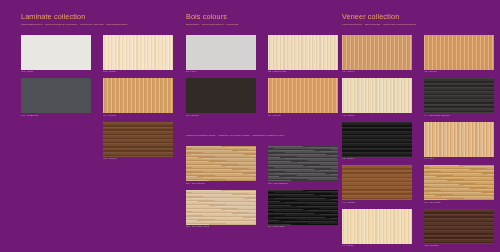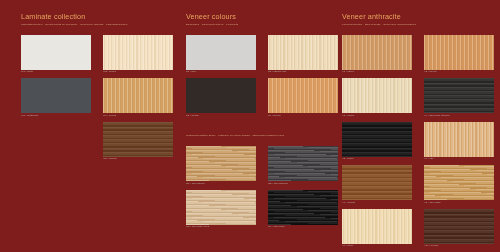--- a/index.html
+++ b/index.html
@@ -11,21 +11,21 @@
     width: 500px;
     height: 252px;
     overflow: hidden;
     font-family: "Liberation Sans", sans-serif;
     position: relative;
   }
 
   .page {
     position: absolute;
     inset: 0;
-    background: #7f1d1d;
+    background: #701a75;
   }
 
   
   .column {
     position: absolute;
     top: 0;
   }
   .col-1 { left: 21px;  width: 152px; }
   .col-2 { left: 186px; width: 152px; }
   .col-3 { left: 342px; width: 152px; }
@@ -129,21 +129,21 @@
             <div class="swatch" style="background-color: rgb(107, 63, 33);">
               <div class="grain" style="background: repeating-linear-gradient(0deg, rgba(255, 255, 255, 0.1) 0px, rgba(255, 255, 255, 0.1) 1px, rgba(0, 0, 0, 0.1) 1px, rgba(0, 0, 0, 0.1) 2.4px, rgba(255, 255, 255, 0.05) 2.4px, rgba(255, 255, 255, 0.05) 4.2px);"></div>
             </div>
             <div class="swatch-caption">W5 / walnut</div>
           </div>
         </div>
       </div>
     </div>
     <div class="column col-2">
       <div class="section" style="top: 12px;">
-        <div class="section-title">Veneer colours</div>
+        <div class="section-title">Bois colours</div>
         <div class="section-sub">Beizfarben · Couleurs teintées · Kleurbeits</div>
         <div class="swatch-grid" style="margin-top: 8px;">
           <div class="swatch-cell">
             <div class="swatch" style="background-color: rgb(213, 211, 210);">
               <div class="grain" style="background: none;"></div>
             </div>
             <div class="swatch-caption">S1 / grey</div>
           </div>
           <div class="swatch-cell">
             <div class="swatch" style="background-color: rgb(236, 213, 174);">
@@ -190,21 +190,21 @@
             <div class="swatch" style="background-color: rgb(19, 19, 19);">
               <div class="grain" style="background: repeating-linear-gradient(1deg, rgba(255, 255, 255, 0.13) 0px, rgba(255, 255, 255, 0.13) 0.9px, rgba(0, 0, 0, 0.22) 0.9px, rgba(0, 0, 0, 0.22) 2.2px, rgba(255, 255, 255, 0.05) 2.2px, rgba(255, 255, 255, 0.05) 3.8px);"></div>
             </div>
             <div class="swatch-caption">O4 / oak black</div>
           </div>
         </div>
       </div>
     </div>
     <div class="column col-3">
       <div class="section" style="top: 12px;">
-        <div class="section-title">Veneer anthracite</div>
+        <div class="section-title">Veneer collection</div>
         <div class="section-sub">Furnierkollektion · Bois placage · Collezione impiallacciature</div>
         <div class="swatch-grid" style="margin-top: 8px;">
           <div class="swatch-cell">
             <div class="swatch" style="background-color: rgb(215, 159, 105);">
               <div class="grain" style="background: repeating-linear-gradient(90deg, rgba(255, 255, 255, 0.22) 0px, rgba(255, 255, 255, 0.22) 1.1px, rgba(0, 0, 0, 0.07) 1.1px, rgba(0, 0, 0, 0.07) 2.4px, rgba(120, 60, 10, 0.07) 2.4px, rgba(120, 60, 10, 0.07) 4px);"></div>
             </div>
             <div class="swatch-caption">V1 / cherry</div>
           </div>
           <div class="swatch-cell">
             <div class="swatch" style="background-color: rgb(220, 157, 98);">

